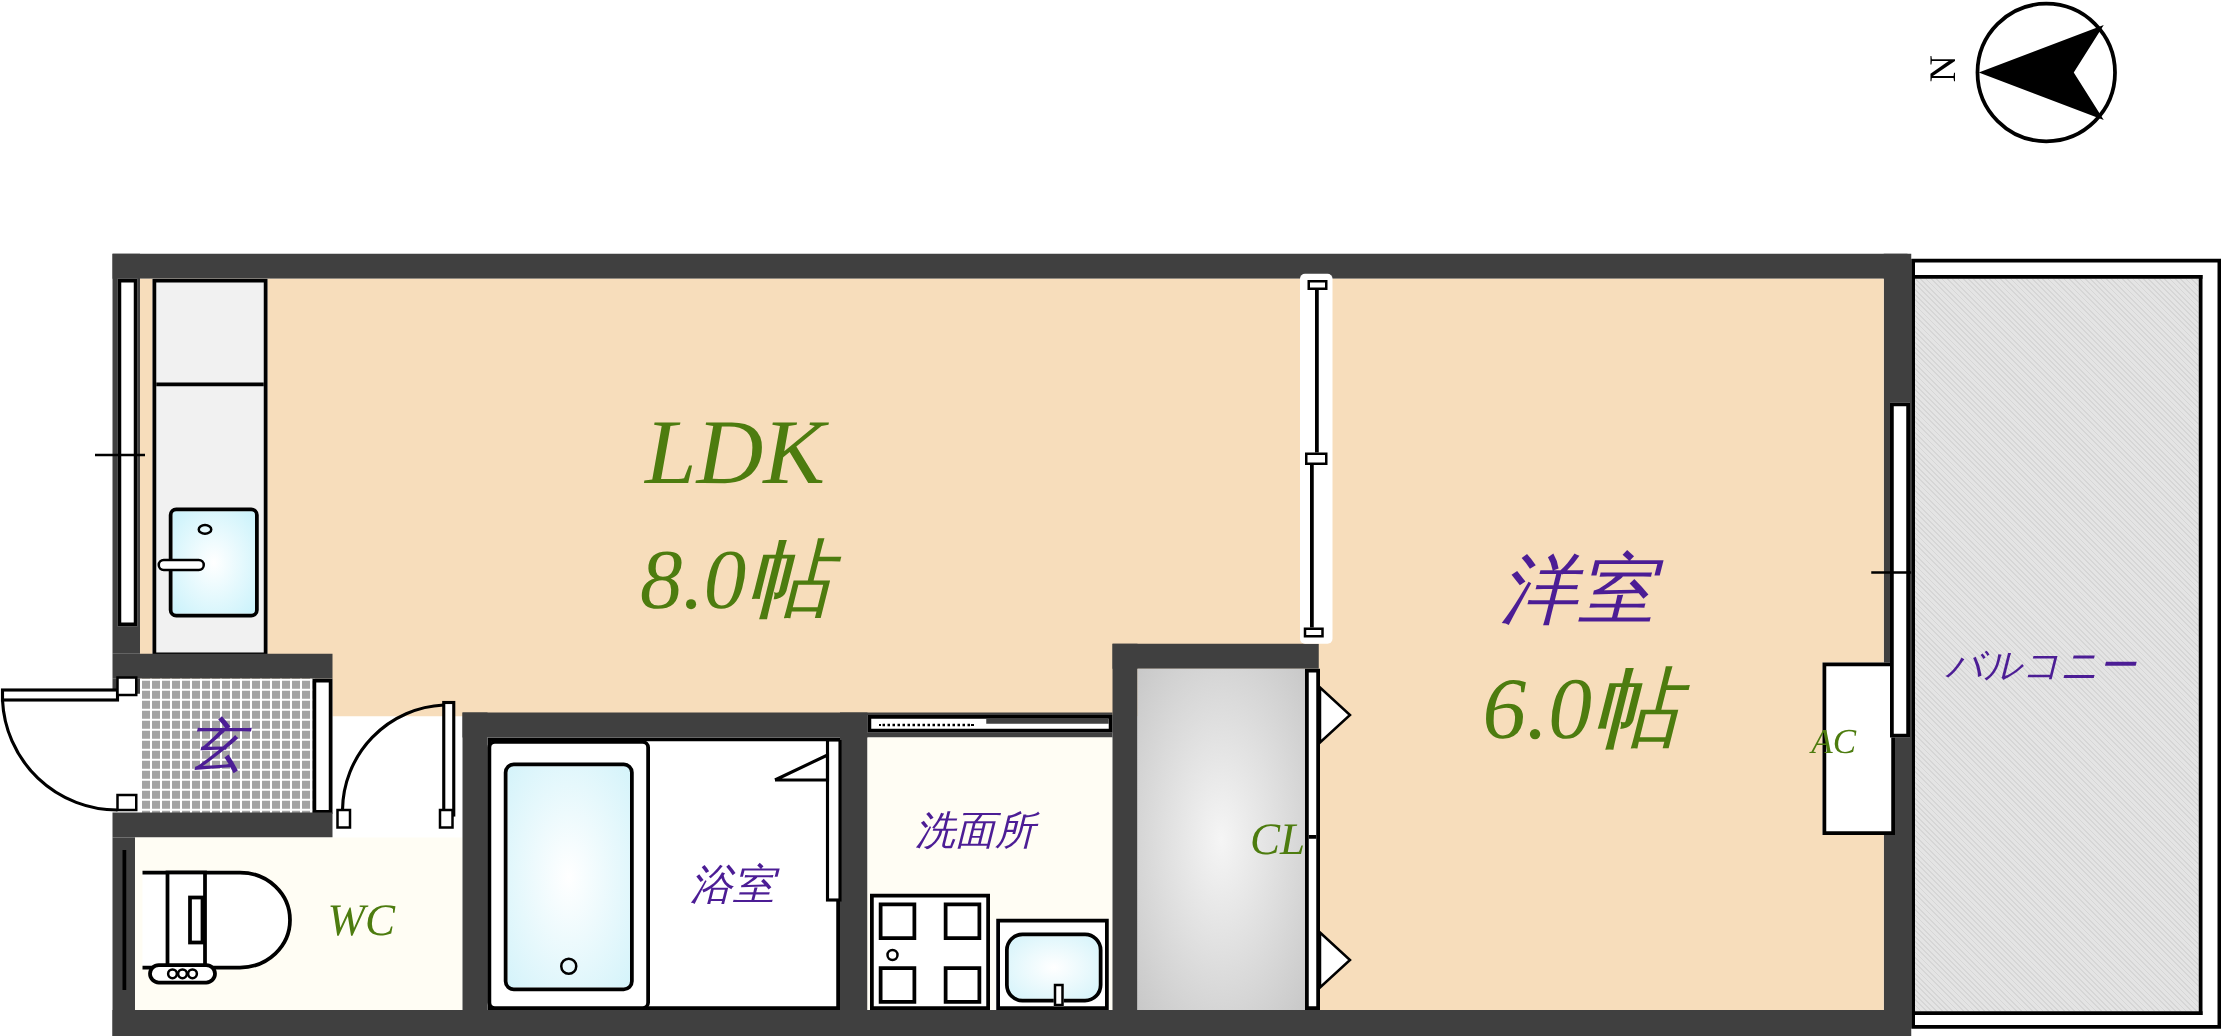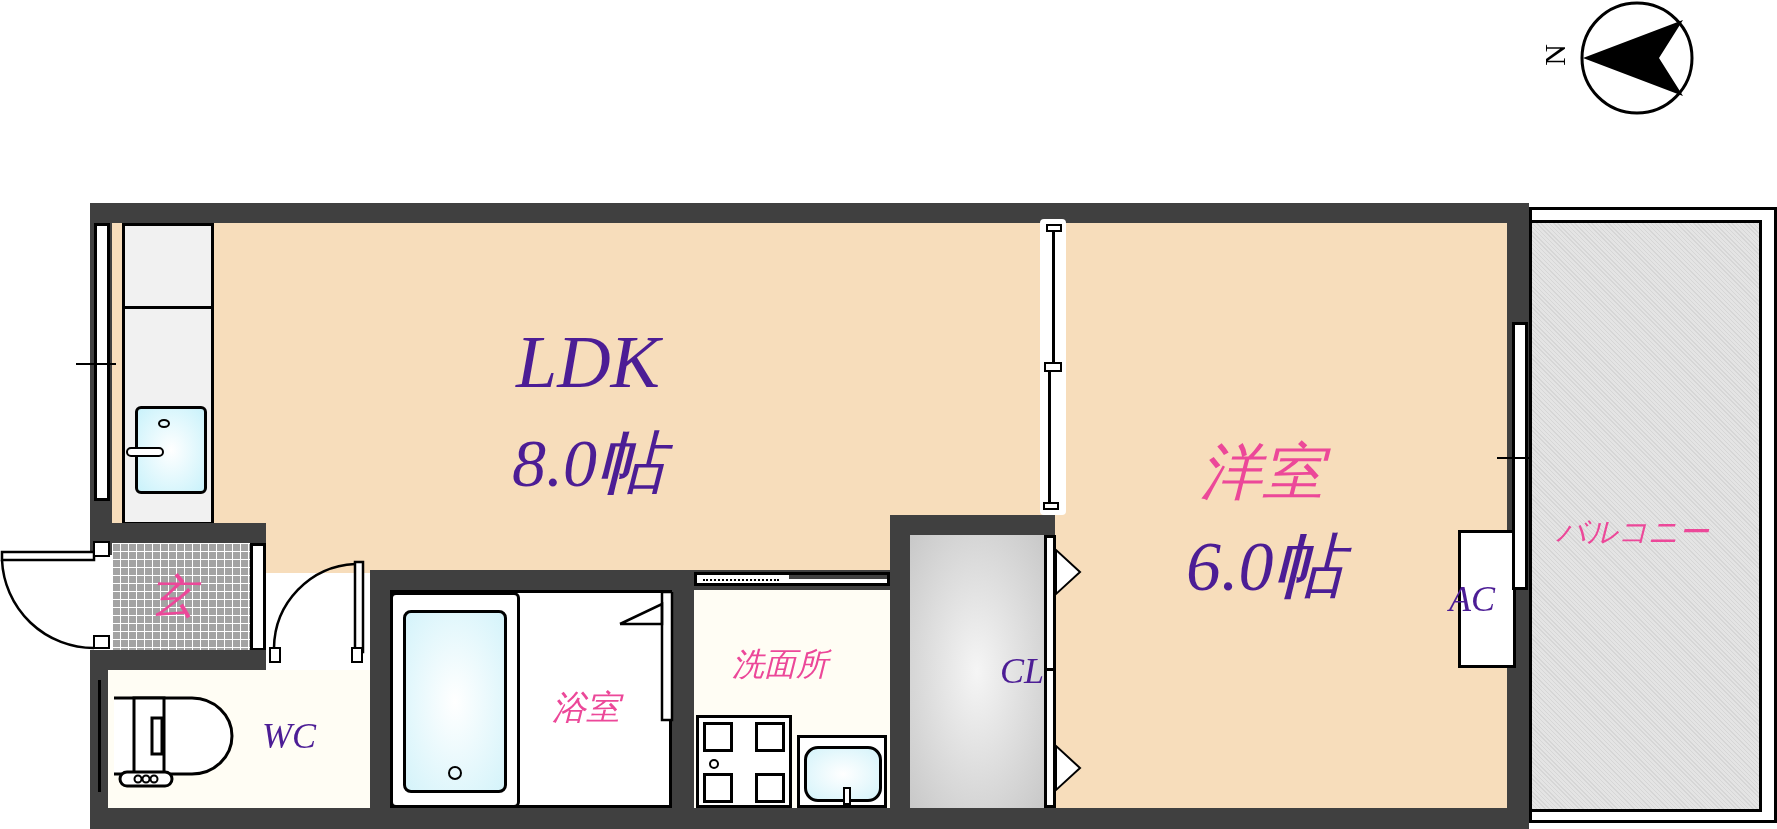--- a/index.html
+++ b/index.html
@@ -1,20 +1,20 @@
 <!DOCTYPE html>
 <html><head>
 <meta charset="utf-8">
 <style>
   html,body{margin:0;padding:0;background:#fff;}
   body{width:1777px;height:829px;position:relative;overflow:hidden;font-family:"Liberation Serif",serif;}
   .abs{position:absolute;box-sizing:border-box;}
   .wall{background:#404040;}
-  .lbl{position:absolute;color:#4c1d95;font-style:italic;white-space:nowrap;font-family:"Liberation Serif",serif;}
-  .lbl-jp{position:absolute;color:#ec4899;font-style:italic;white-space:nowrap;font-family:"DejaVu Sans",sans-serif;}
+  .lbl{position:absolute;color:#4d7c0f;font-style:italic;white-space:nowrap;font-family:"Liberation Serif",serif;}
+  .lbl-jp{position:absolute;color:#4c1d95;font-style:italic;white-space:nowrap;font-family:"DejaVu Sans",sans-serif;}
   .blk{border:3px solid #000;}
 </style>
 </head>
 <body>
 
 <div class="abs" style="left:1530px;top:0;width:180px;height:120px;">
   <span class="lbl" style="left:14px;top:38px;font-size:30px;transform:rotate(-90deg);font-style:normal;color:#000;">N</span>
   <svg class="abs" style="left:50px;top:0;" width="120" height="120" viewBox="0 0 120 120">
     <circle cx="57" cy="58" r="55" fill="#fff" stroke="#000" stroke-width="3"></circle>
     <polygon points="3,58 103,20 79,58 103,96" fill="#000"></polygon>
@@ -130,21 +130,21 @@
   <div class="abs" style="left:4px;top:143px;width:18px;height:10px;border:2.5px solid #000;background:#fff;"></div>
   <div class="abs" style="left:3px;top:283px;width:16px;height:8px;border:2.5px solid #000;background:#fff;"></div>
 </div>
 
 <div class="lbl" style="left:516px;top:320px;font-size:74px;">LDK</div>
 <div class="lbl" style="left:512px;top:418px;font-size:68px;">8.0帖</div>
 <div class="lbl-jp" style="left:1200px;top:430px;font-size:62px;">洋室</div>
 <div class="lbl" style="left:1186px;top:520px;font-size:70px;text-align:center;">6.0帖</div>
 
 <div class="abs" style="left:1458px;top:530px;width:58px;height:138px;border:3px solid #000;background:#fff;"></div>
-<span class="lbl" style="left:1449px;top:578px;font-size:36px;">AC</span>
+<span class="lbl" style="left:1449px;top:578px;font-size:28px;">AC</span>
 
 <div class="abs" style="left:1512px;top:322px;width:16px;height:268px;border:3px solid #000;background:#fff;"></div>
 <div class="abs" style="left:1497px;top:457px;width:46px;height:2px;background:#000;"></div>
 
 <div class="abs" style="left:1529px;top:207px;width:248px;height:616px;border:3px solid #000;background:#fff;">
   <div class="abs" style="left:0;top:10px;width:230px;height:592px;border:3px solid #000;border-left:none;background:repeating-linear-gradient(45deg,#d6d6d6 0 1px,#e4e4e4 1px 3px);"></div>
 </div>
 <span class="lbl-jp" style="left:1556px;top:512px;font-size:30px;">バルコニー</span>
 
 </body></html>

